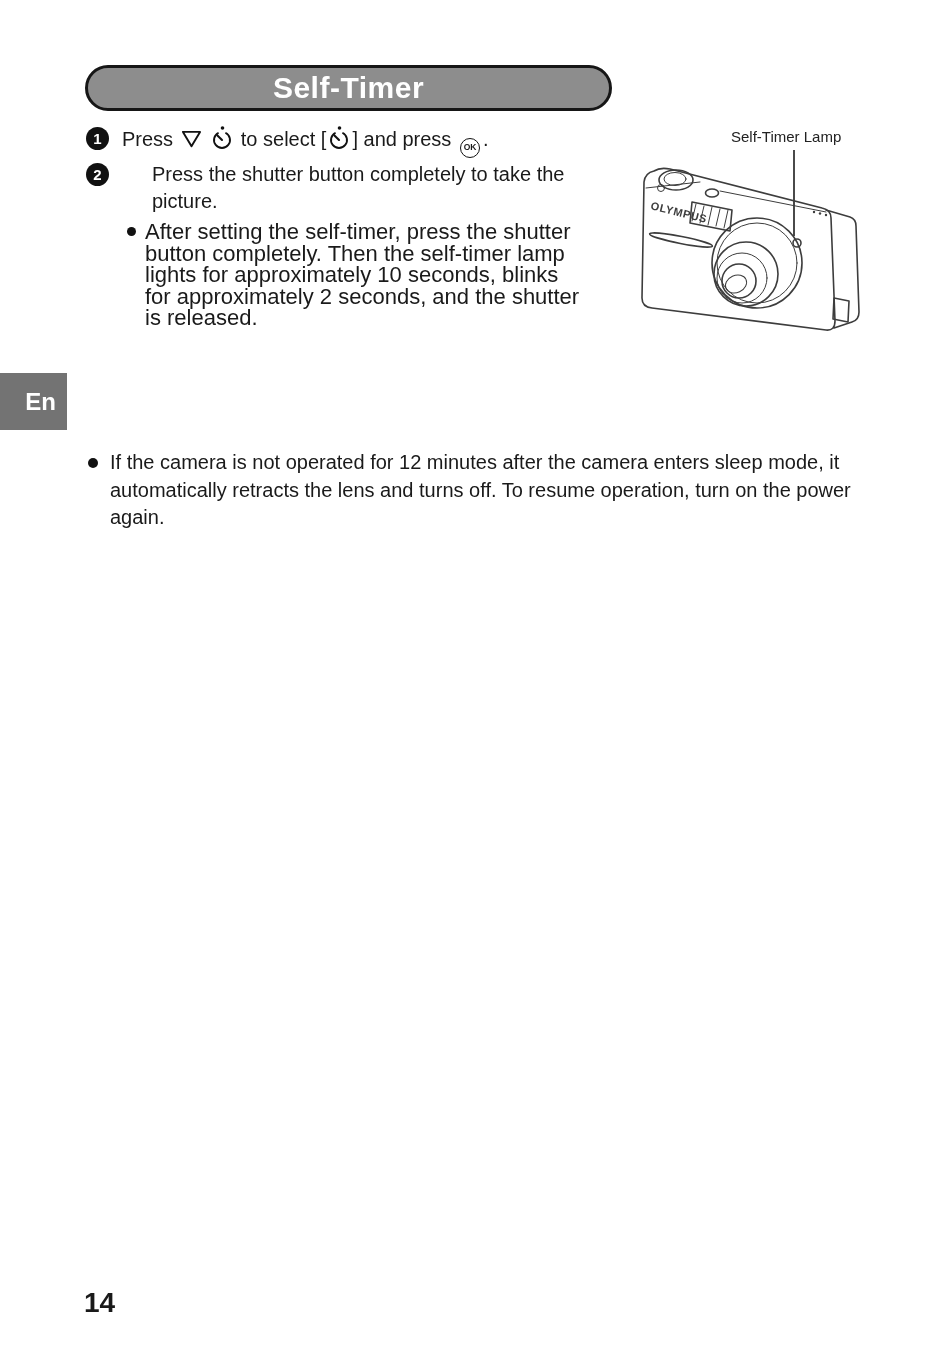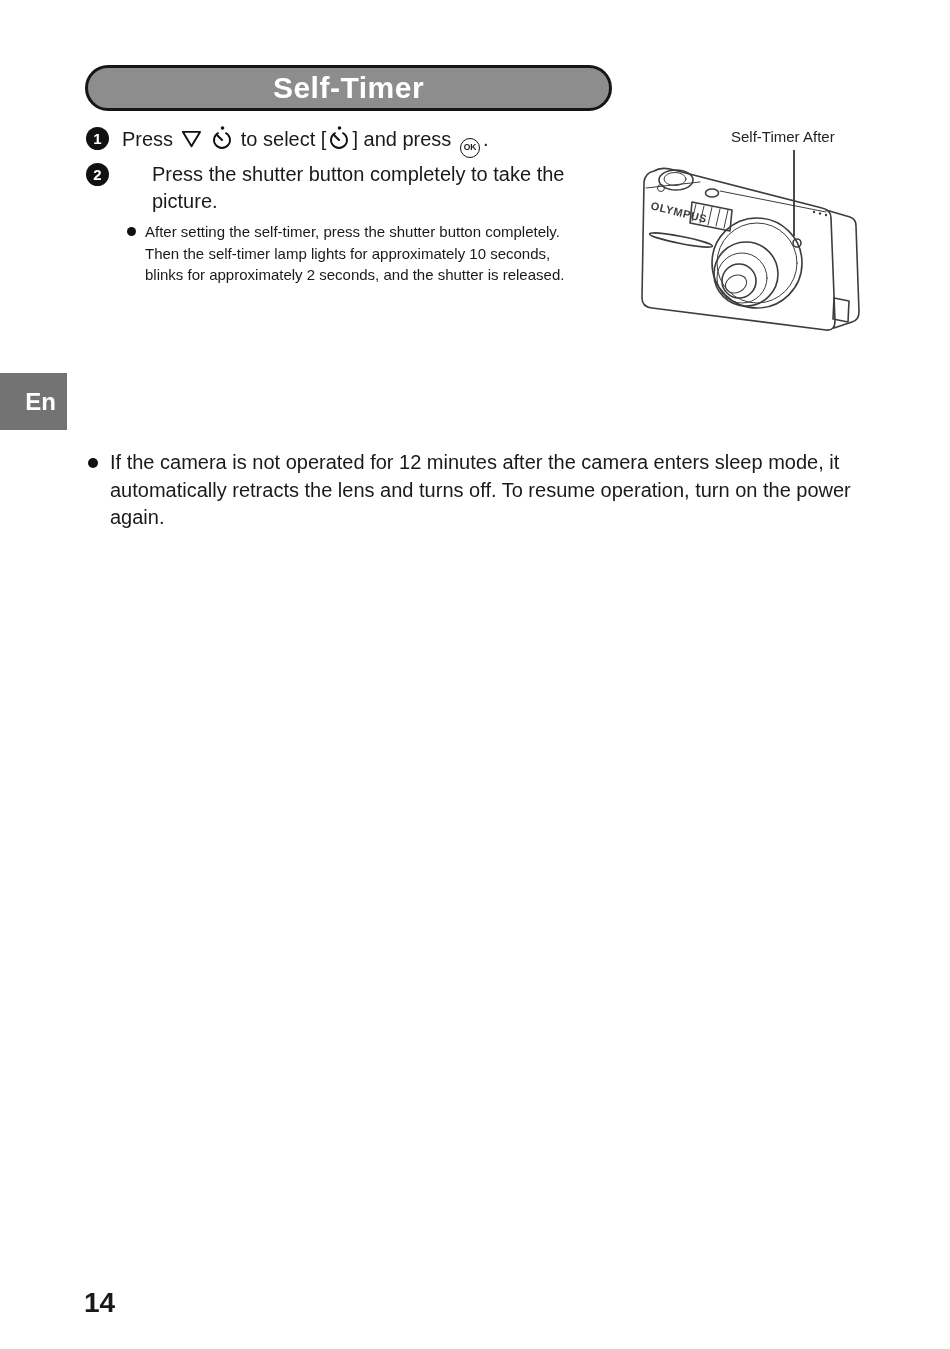--- a/index.html
+++ b/index.html
@@ -26,21 +26,21 @@
 
   .inline-icon{display:inline-block;vertical-align:-3px;margin:0 2px;}
   .ok-chip{display:inline-flex;align-items:center;justify-content:center;
            width:20px;height:20px;border:1.7px solid #111;border-radius:50%;
            font-size:8.5px;font-weight:bold;letter-spacing:-0.3px;vertical-align:-4px;
            margin:0 3px;box-sizing:border-box;}
 
   
   .note{position:absolute;left:127px;top:221px;width:465px;display:flex;}
   .note-dot{flex:0 0 auto;width:9px;height:9px;border-radius:50%;background:#111;margin-top:6px;}
-  .note-text{margin-left:9px;font-size:15px;line-height:21.5px;width:442px;}
+  .note-text{margin-left:9px;font-size:22px;line-height:21.5px;width:442px;}
 
   
   .figure-label{position:absolute;left:731px;top:128px;font-size:15px;color:#222;}
   .pointer-line{position:absolute;left:793px;top:150px;width:2px;height:86px;background:#4a4a4a;}
   .camera-svg{position:absolute;left:630px;top:160px;}
 
   
   .en-tab{position:absolute;left:0;top:373px;width:67px;height:57px;background:#737373;
           display:flex;align-items:center;justify-content:flex-end;}
   .en-tab span{color:#fff;font-size:24px;font-weight:bold;margin-right:11px;}
@@ -95,21 +95,21 @@
   <div class="step step2">
     <div class="step-badge">2</div>
     <div class="step-text">Press the shutter button completely to take the picture.</div>
   </div>
 
   <div class="note">
     <div class="note-dot"></div>
     <div class="note-text">After setting the self-timer, press the shutter button completely. Then the self-timer lamp lights for approximately 10 seconds, blinks for approximately 2 seconds, and the shutter is released.</div>
   </div>
 
-  <div class="figure-label">Self-Timer After</div>
+  <div class="figure-label">Self-Timer Lamp</div>
   <div class="pointer-line"></div>
   <svg class="camera-svg" width="235" height="190" viewBox="0 0 235 190">
 
     <path class="ln" d="M 196,50 L 220,57 Q 226,59 226,66 L 229,152 Q 229,160 222,162 L 204,168" fill="#fff"></path>
 
     <path class="ln" d="M 24,11 Q 15,13 14,22 L 12,138 Q 12,147 22,148 L 196,170 Q 205,171 205,161 L 201,58 Q 201,50 192,48 L 40,9 Q 30,7 24,11 Z" fill="#fff"></path>
 
     <path class="thin" d="M 16,28 L 70,22"></path>
     <path class="thin" d="M 90,31 L 196,52"></path>
 

